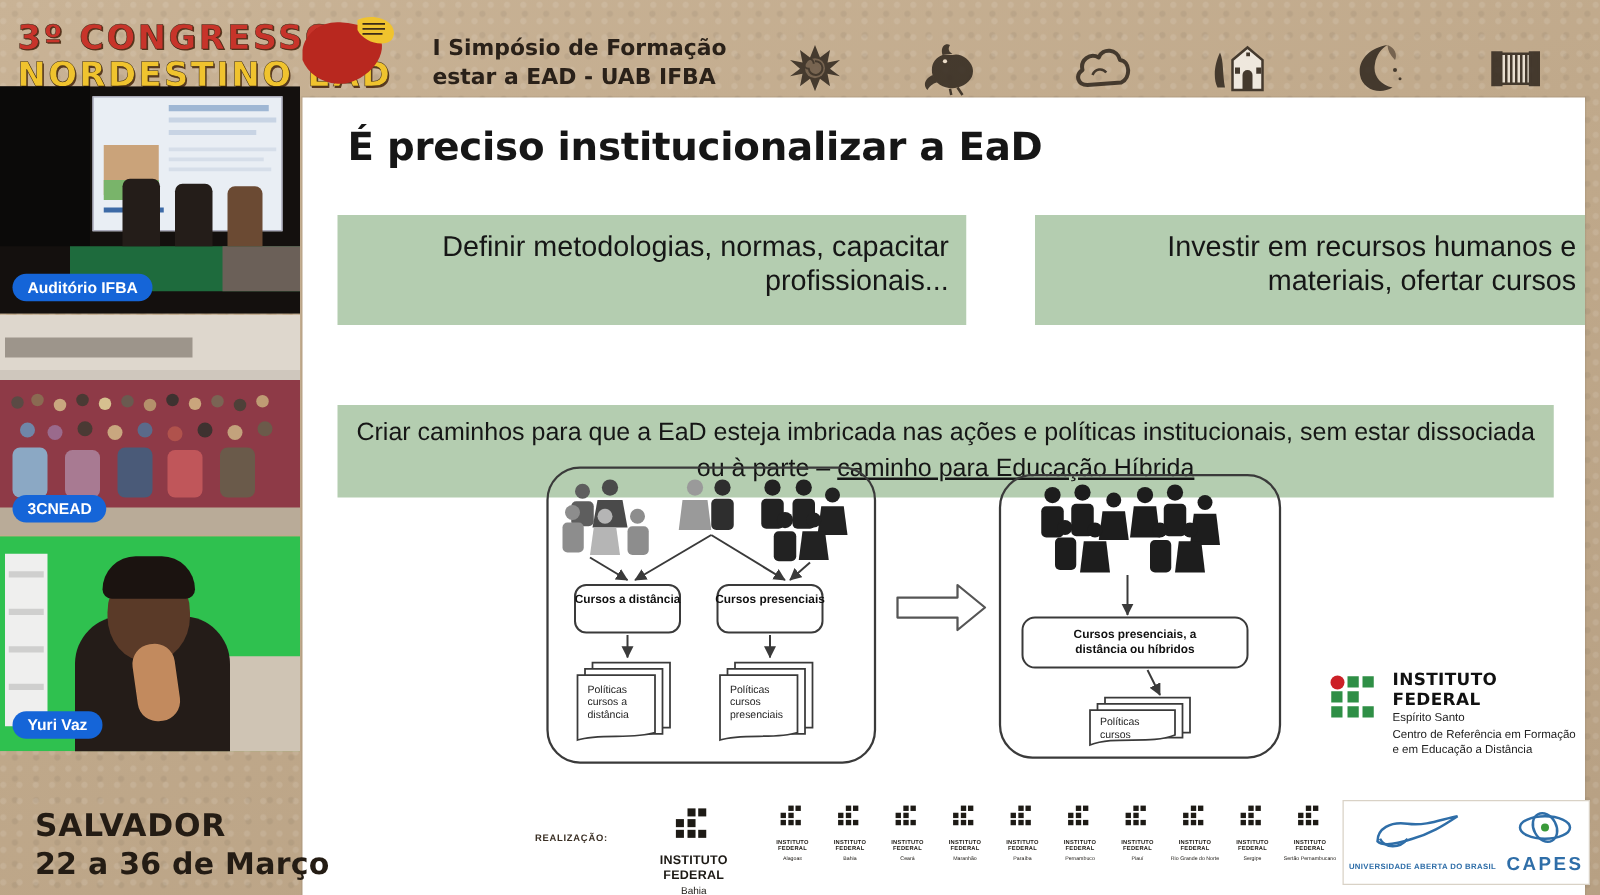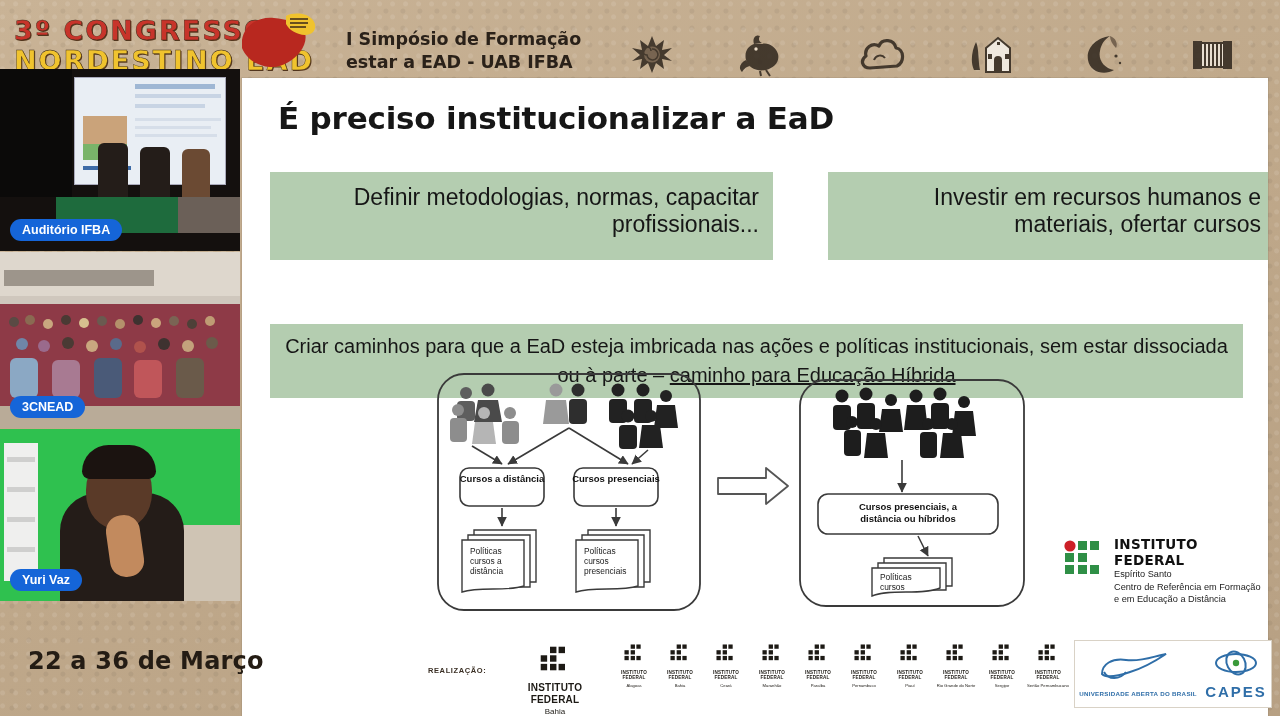--- a/index.html
+++ b/index.html
@@ -494,20 +494,21 @@
       <span style="left:200px;width:210px;background:linear-gradient(#fff,#eef0c6)"></span>
       <span style="left:410px;width:205px;background:linear-gradient(#fff,#b9d2b4)"></span>
       <span style="left:615px;width:205px;background:linear-gradient(#fff,#f58a68)"></span>
       <span style="left:820px;width:206px;background:linear-gradient(#fff,#e2e7bd)"></span>
     </div>
   </div>
 
   <div class="bottom-band">
 
     <div class="salvador">
+      <div class="l1">SALVADOR</div>
       <div class="l2">22 a 36 de Março</div>
     </div>
 
     <div class="realiz">REALIZAÇÃO:</div>
 
     <div class="logo-row">
 
       <div class="iflogo-main">
         <svg class="ifmark-sm" width="30" height="30" viewBox="0 0 42 42">
           <rect x="14" y="1" width="9" height="9" fill="#1d1a15"></rect>

